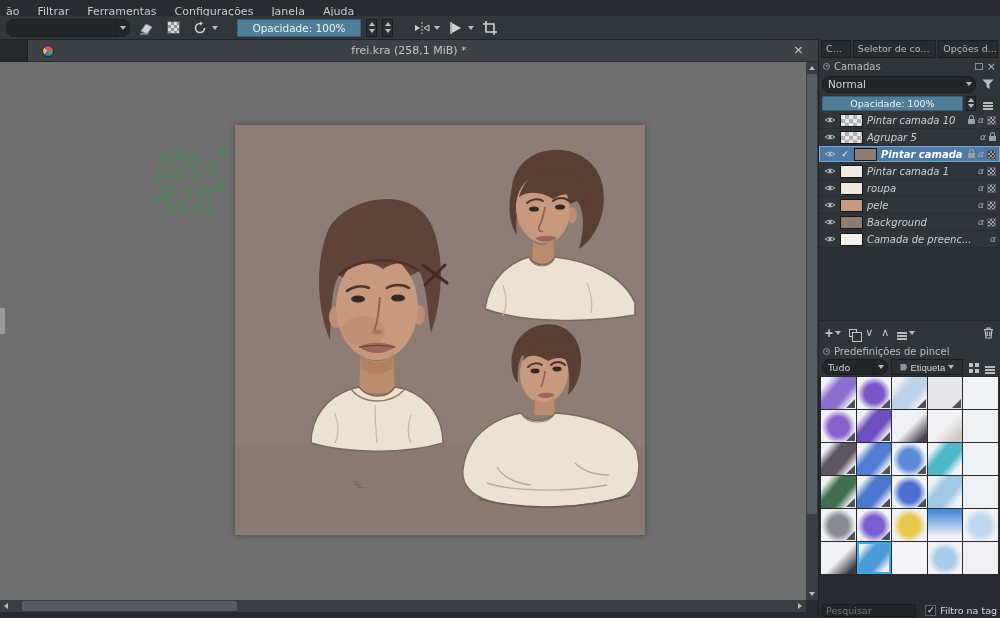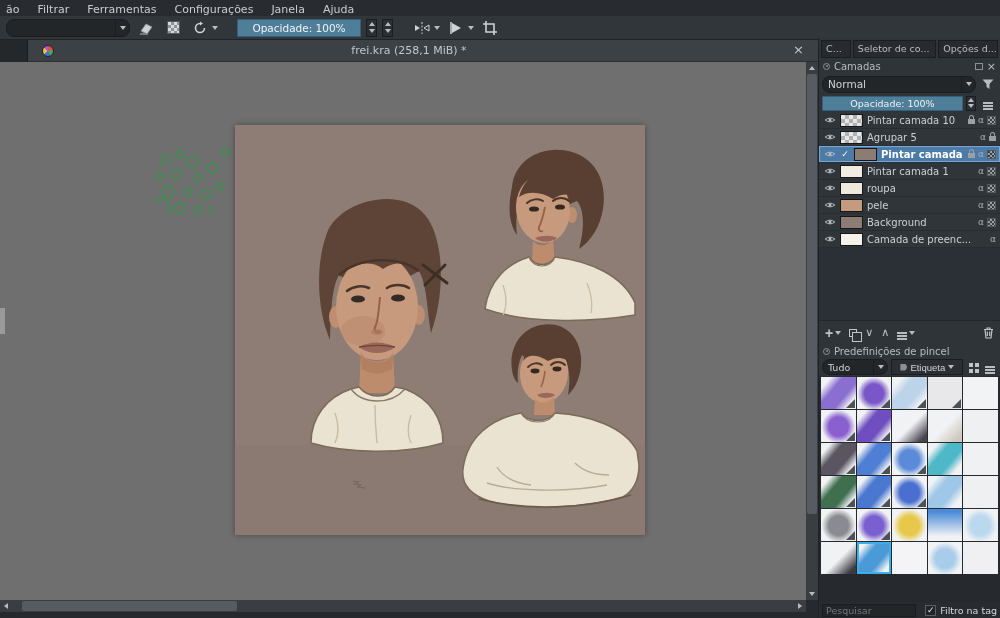--- a/index.html
+++ b/index.html
@@ -3,21 +3,21 @@
 <meta charset="utf-8">
 <style>
   * { margin:0; padding:0; box-sizing:border-box; }
   html,body { width:1000px; height:618px; overflow:hidden; background:#26292d;
     font-family:"DejaVu Sans","Liberation Sans",sans-serif; }
   #app { position:relative; width:1000px; height:618px; background:#2f3439; }
 
   
   .menubar { position:absolute; left:0; top:0; width:1000px; height:24px;
     background:#282c30; display:flex; align-items:center; gap:18px; padding-left:6px;
-    font-size:11px; color:#c8cccf; border-bottom:6px solid #1d4ed8; }
+    font-size:11px; color:#c8cccf; border-bottom:1px solid #1d4ed8; }
   .menu-item { cursor:default; white-space:nowrap; }
 
   
   .toolbar { position:absolute; left:0; top:16px; width:1000px; height:24px;
     background:#31363b; border-bottom:1px solid #202428; display:flex;
     align-items:center; gap:5px; padding:0 6px; }
   .combo { background:#232629; border:1px solid #1a1d20; height:18px;
     display:flex; align-items:center; color:#cfd3d6; font-size:10.5px;
     padding-left:5px; border-radius:8px; }
   .combo .combo-label { flex:1; white-space:nowrap; overflow:hidden; }
@@ -104,21 +104,21 @@
   .blend-row { height:20px; display:flex; align-items:center; gap:3px; padding:0 3px; }
   .blend-row .combo { flex:1; height:17px; }
   .ibtn { background:transparent; border:none; width:18px; height:17px;
     display:flex; align-items:center; justify-content:center; cursor:pointer; }
   .opacity-row { height:18px; display:flex; align-items:center; gap:3px; padding:0 3px; }
   .opacity-row .slider { flex:1; height:15px; font-size:9.5px; }
   .opacity-row .spin { height:15px; width:10px; }
   .bars { width:10px; height:2px; background:#b8bcbf;
     box-shadow:0 3px 0 #b8bcbf, 0 6px 0 #b8bcbf; margin-bottom:6px; }
 
-  .layer-list { background:#30353a; }
+  .layer-list { background:#30353a;font-style:italic; }
   .lrow { height:17px; display:flex; align-items:center; gap:4px;
     padding:0 4px 0 5px; border-bottom:1px solid #282d32; cursor:pointer; }
   .lrow.selected { background:#4d7ba8; box-shadow:inset 0 0 0 1px #7aa7d4; }
   .leye { color:#b8bcbf; display:flex; flex:none; }
   .lrow.dim .leye { opacity:.35; }
   .lcheck { font-size:9px; color:#fff; width:10px; text-align:center; flex:none; }
   .lthumb { width:23px; height:13px; border:1px solid #14171a; flex:none; background:#fff; }
   .checker { background-image:linear-gradient(45deg,#b0b0b0 25%,transparent 25%,transparent 75%,#b0b0b0 75%),
       linear-gradient(45deg,#b0b0b0 25%,#e6e6e6 25%,#e6e6e6 75%,#b0b0b0 75%) !important;
     background-size:8px 8px !important; background-position:0 0,4px 4px !important; }

